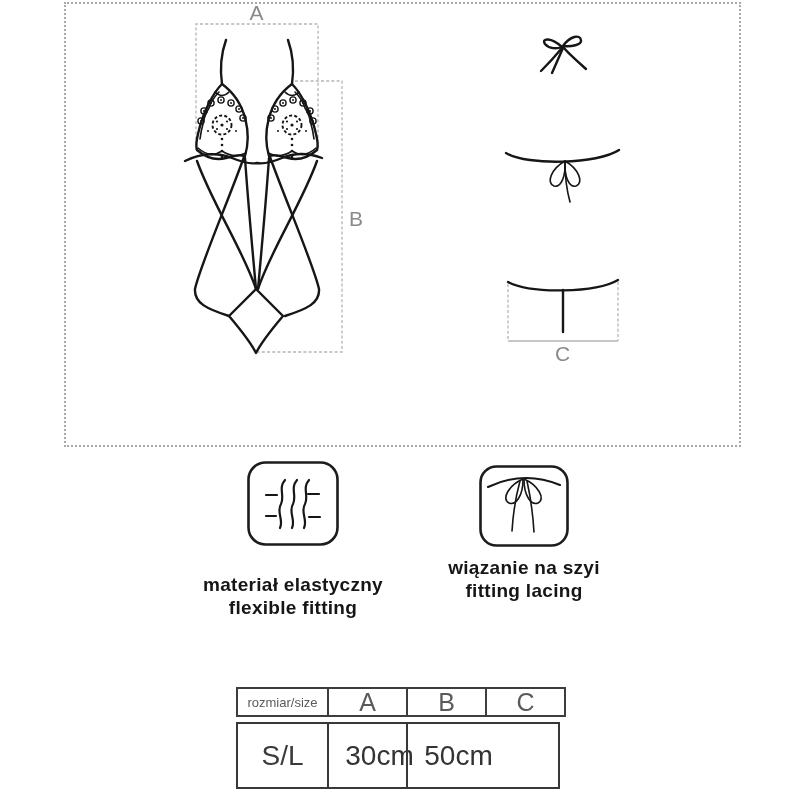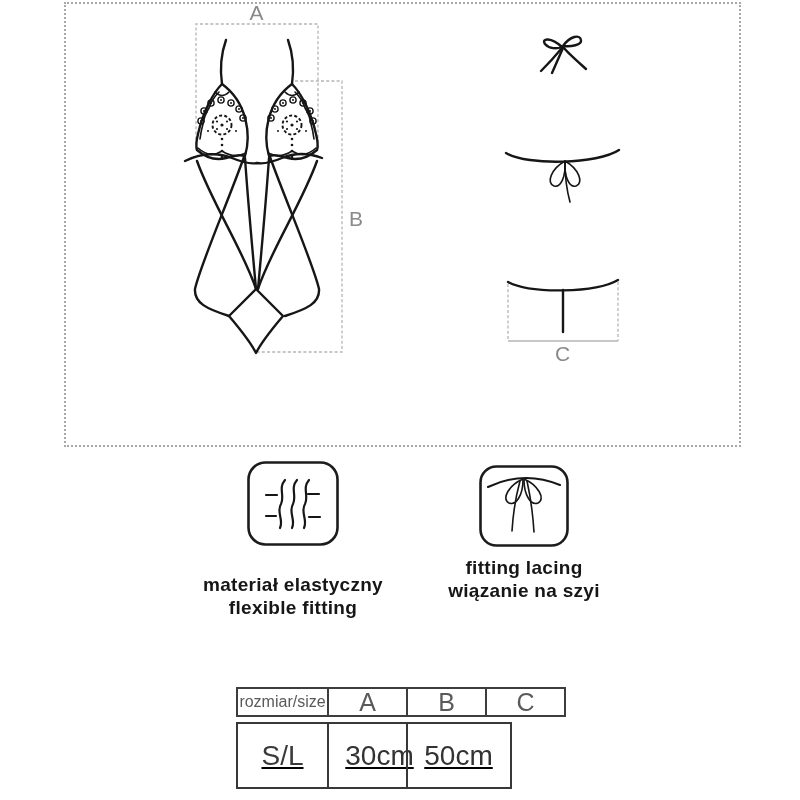--- a/index.html
+++ b/index.html
@@ -15,26 +15,26 @@
   .ink-fill{stroke:#161616;stroke-width:2.4;fill:#ffffff;stroke-linejoin:round;}
   .dot{fill:#161616;stroke:none;}
   .flower{stroke:#161616;stroke-width:1.9;fill:none;stroke-dasharray:3 2.2;}
   .flower-s{stroke:#161616;stroke-width:1.4;fill:none;}
   .mlabel{font-family:"Liberation Sans",sans-serif;font-size:21px;font-weight:300;
           fill:#8a8a8a;letter-spacing:1px;}
   .caption{position:absolute;text-align:center;font-size:19px;font-weight:600;
            color:#161616;line-height:23px;letter-spacing:.3px;}
   .tbl{position:absolute;box-sizing:border-box;display:flex;}
   .tbl-header{left:236px;top:687px;width:330px;height:30px;border:2px solid #3d3d3d;}
-  .tbl-data{left:236px;top:722px;width:276px;height:67px;border:2.5px solid #383838;text-decoration:underline;}
+  .tbl-data{left:236px;top:722px;width:324px;height:67px;border:2.5px solid #383838;}
   .cell{display:flex;align-items:center;justify-content:center;box-sizing:border-box;}
   .tbl-header .cell + .cell{border-left:2px solid #3d3d3d;}
   .tbl-data .cell + .cell{border-left:2.5px solid #383838;}
   .c0{width:89px;}.c1{width:79px;}.c2{width:79px;}.c3{flex:1;}
-  .hdr-label{font-size:16px;color:#5a5a5a;}
+  .hdr-label{font-size:13px;color:#5a5a5a;}
   .hdr-letter{font-size:25px;font-weight:300;color:#5a5a5a;}
   .val-size{font-size:28px;color:#3a3a3a;}
   .val{font-size:28px;color:#333333;padding-left:24px;}
 </style>
 </head>
 <body>
 
 <div class="canvas">
 
   <div class="dotted-box"></div>
@@ -184,22 +184,22 @@
       <path class="ink-thin" d="M 520,481 C 515,499 513,515 512,531"></path>
       <path class="ink-thin" d="M 527,481 C 531,499 533,516 534,532"></path>
     </g>
   </svg>
 
   <div class="caption" style="left:173px;top:573px;width:240px;">
     <div>materiał elastyczny</div>
     <div>flexible fitting</div>
   </div>
   <div class="caption" style="left:404px;top:556px;width:240px;">
+    <div>wiązanie na szyi</div>
     <div>fitting lacing</div>
-    <div>wiązanie na szyi</div>
   </div>
 
   <div class="tbl tbl-header">
     <div class="cell c0 hdr-label">rozmiar/size</div>
     <div class="cell c1 hdr-letter">A</div>
     <div class="cell c2 hdr-letter">B</div>
     <div class="cell c3 hdr-letter">C</div>
   </div>
   <div class="tbl tbl-data">
     <div class="cell c0 val-size">S/L</div>

